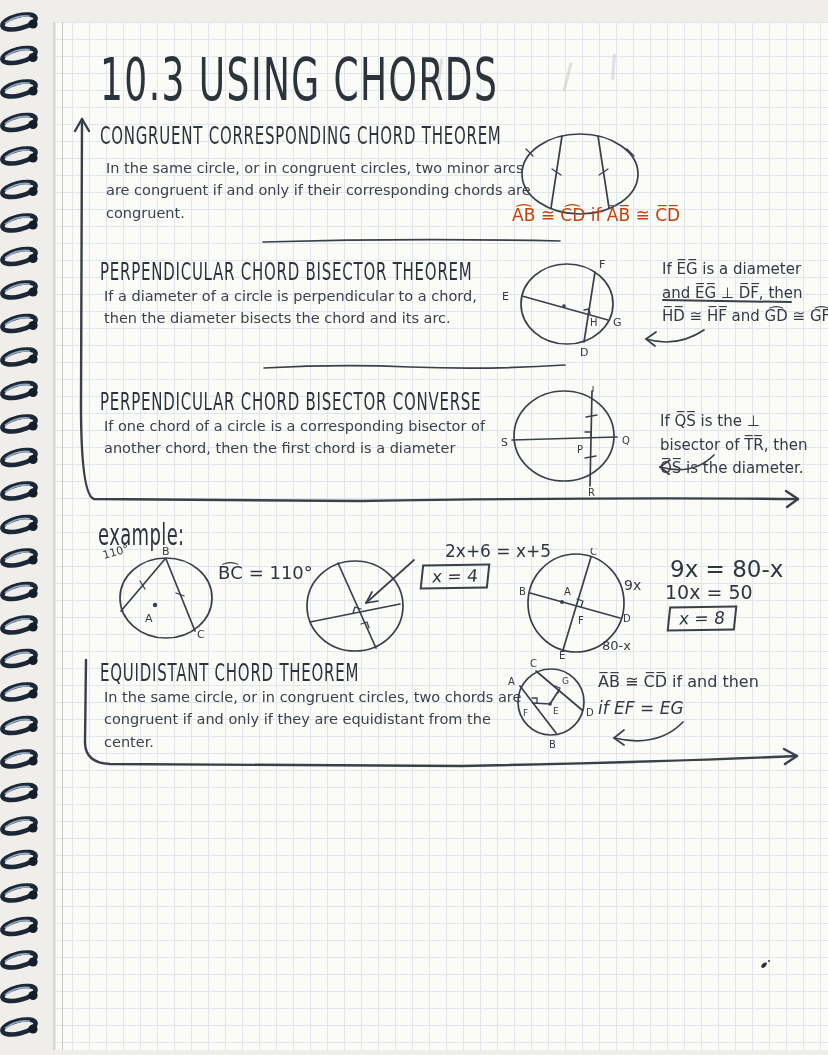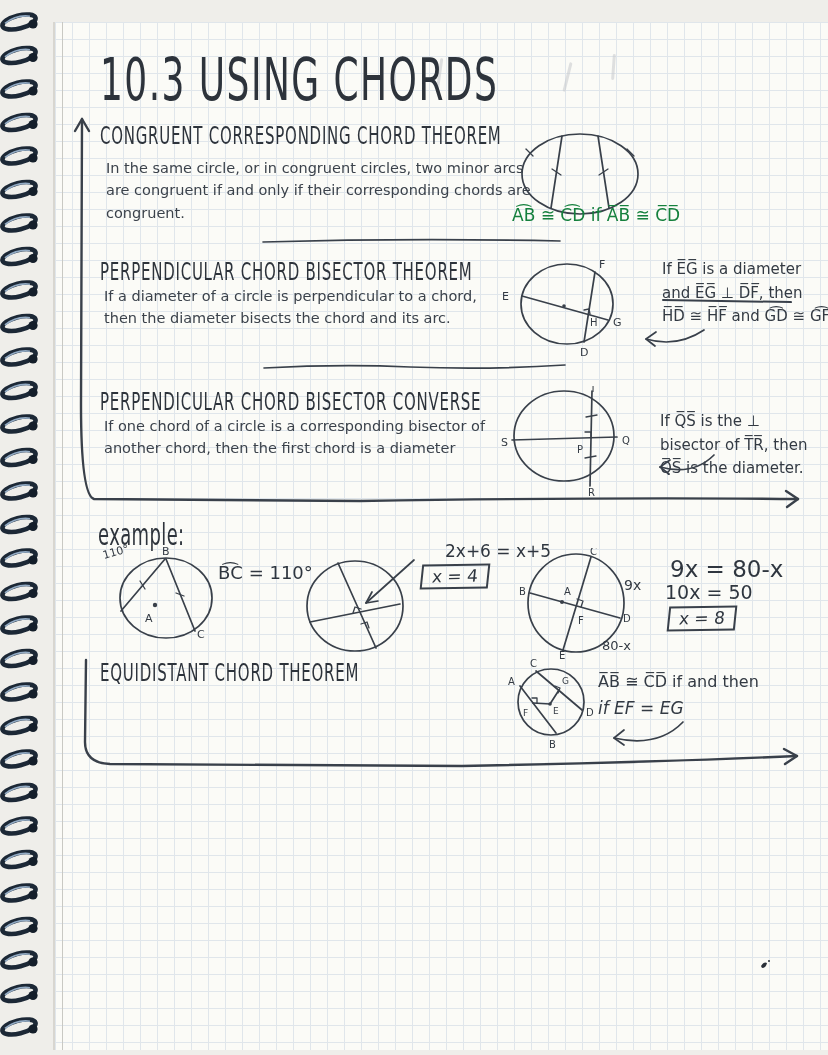--- a/index.html
+++ b/index.html
@@ -14,21 +14,21 @@
          background-size:17px 17px;box-shadow:-2px 0 0 #d8d6d0;}
   .paper::before{content:"";position:absolute;left:7px;top:0;bottom:0;width:1px;background:#c9c9c3;}
   .abs{position:absolute;}
   .title{position:absolute;left:100px;top:46px;font-size:50px;font-weight:400;color:#2d333b;
          letter-spacing:2px;white-space:nowrap;transform:scale(0.72,1.18);transform-origin:left top;}
   .head{position:absolute;font-size:20px;color:#2d333b;letter-spacing:1px;white-space:nowrap;
         transform:scale(0.75,1.22);transform-origin:left top;font-weight:400;}
   .body{position:absolute;font-size:14.5px;line-height:1.55;color:#3b424b;}
   .note{position:absolute;font-size:15px;line-height:1.3;white-space:nowrap;color:#333a43;}
   .note div{margin-bottom:4px;}
-  .caption{position:absolute;font-size:16px;white-space:nowrap;color:#15803d;}
+  .caption{position:absolute;font-size:16px;white-space:nowrap;color:#c2410c;}
   .mathline{position:absolute;font-size:18px;white-space:nowrap;color:#2f363f;}
   .ansbox{position:absolute;font-size:17px;white-space:nowrap;color:#2f363f;
           border:2px solid #39404a;padding:0 9px 1px 9px;transform:skewX(-7deg) rotate(-1deg);}
   .underline{position:absolute;height:2px;background:#39404a;border-radius:2px;}
   .smudge{position:absolute;background:#c6c9cc;opacity:.55;border-radius:2px;}
   svg text{font-family:"DejaVu Sans",sans-serif;fill:#333a43;}
   .dg{stroke:#39404a;stroke-width:1.7;fill:none;stroke-linecap:round;stroke-linejoin:round;}
   .thin{stroke-width:1.3;}
   .thick{stroke-width:2.4;}
 </style>
@@ -216,20 +216,21 @@
   <div class="mathline" style="left:670px;top:556px;font-size:23px;">9x = 80-x</div>
   <div class="mathline" style="left:665px;top:581px;font-size:19px;">10x = 50</div>
   <div class="ansbox" style="left:668px;top:606px;">x = 8</div>
 
   <svg class="abs" style="left:62px;top:650px;" width="755" height="135">
     <path class="dg thick" d="M24 10 L23 92 Q 23 113 48 114 L 400 116 Q 600 112 735 106"></path>
     <path class="dg thick" d="M735 106 L722 99 M735 106 L723 114"></path>
   </svg>
 
   <div class="head" style="left:100px;top:658px;">EQUIDISTANT CHORD THEOREM</div>
+  <div class="body" style="left:104px;top:686px;width:435px;">In the same circle, or in congruent circles, two chords are congruent if and only if they are equidistant from the center.</div>
 
   <svg class="abs" style="left:506px;top:658px;" width="105" height="98">
     <circle class="dg" cx="45" cy="44" r="33"></circle>
     <line class="dg" x1="14" y1="28" x2="50" y2="75"></line>
     <line class="dg" x1="30" y1="13" x2="76" y2="52"></line>
     <line class="dg" x1="44" y1="46" x2="27" y2="45"></line>
     <line class="dg" x1="44" y1="46" x2="53" y2="32"></line>
     <path class="dg thin" d="M26 40 L31 40 L31 45"></path>
     <path class="dg thin" d="M49 28 L54 30 L52 35"></path>
     <circle cx="44" cy="46" r="1.8" fill="#39404a"></circle>

